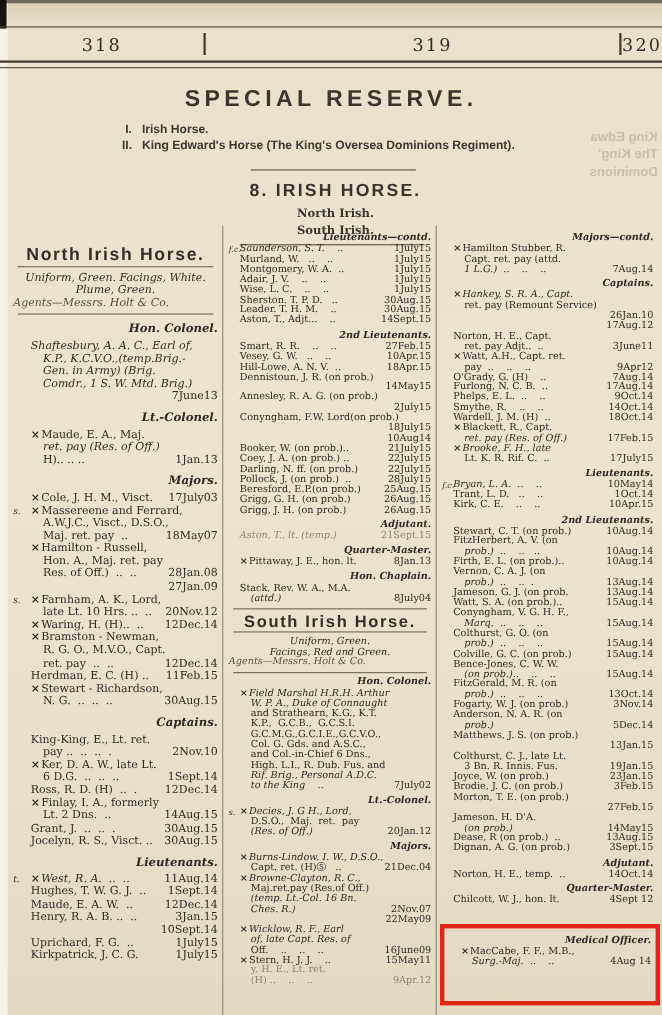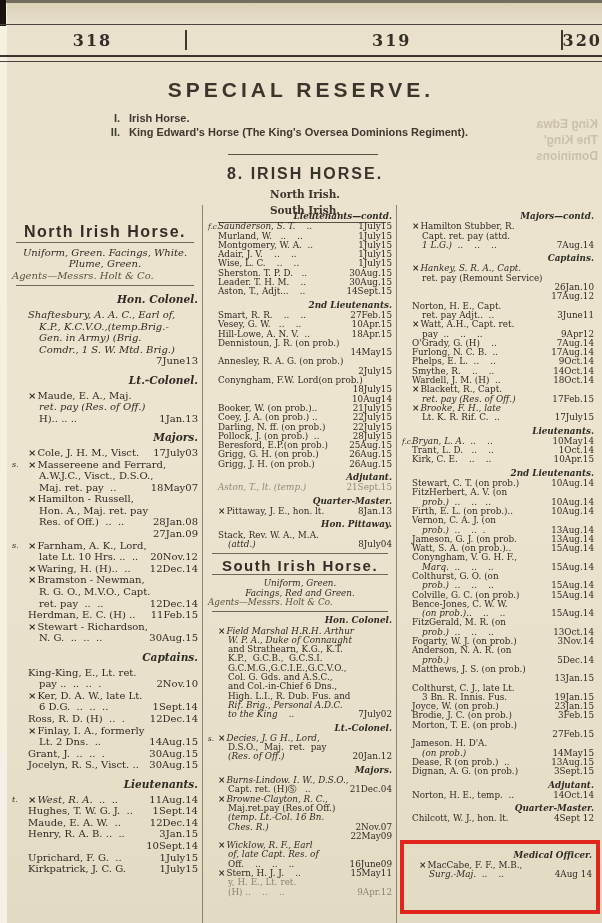--- a/index.html
+++ b/index.html
@@ -5,21 +5,21 @@
   html,body{margin:0;padding:0;background:#888;}
   .page{position:relative;width:602px;height:923px;overflow:hidden;
     background:linear-gradient(180deg,#d9cfb4 0,#e9e1cb 26px,#ece4cf 45%,#e7dfc9 80%,#e3dac2 100%);
     font-family:"DejaVu Serif",serif;color:#2e2b25;}
   .edge-left{position:absolute;left:0;top:0;width:7px;height:100%;background:#f4f0e3;}
   .edge-top{position:absolute;left:0;top:0;width:100%;height:3px;background:#1c1a16;opacity:.55;}
   .corner-mark{position:absolute;left:0;top:0;width:6px;height:26px;background:#17140f;}
   
   .pnum-row{position:absolute;left:0;top:24px;width:100%;height:30px;display:flex;align-items:center;
     border-top:1px solid #4a453a;}
-  .pnum-cell{display:flex;align-items:center;justify-content:center;font-weight:700;font-size:16px;
+  .pnum-cell{display:flex;align-items:center;justify-content:center;font-weight:400;font-size:16px;
     letter-spacing:2px;color:#33302a;}
   .pnum-cell:nth-child(1){width:185px;}
   .pnum-cell:nth-child(2){width:192px;}
   .pnum-cell:nth-child(3){flex:1;padding-left:36px;}
   .vbar{width:2px;height:20px;background:#3c382f;}
   .dbl-rule{position:absolute;left:0;top:55px;width:100%;border-top:2px solid #39352c;}
   .dbl-rule:after{content:"";display:block;margin-top:4px;border-top:1px solid #4a453a;}
   .main-title{position:absolute;left:0;top:78px;width:100%;text-align:center;
     font-family:"Liberation Sans",sans-serif;font-weight:700;font-size:21px;letter-spacing:4px;color:#3a362e;}
   .index{position:absolute;left:98px;top:112px;width:470px;
@@ -372,21 +372,21 @@
       <div class="rank-h">Adjutant.</div>
       <div class="line faded">
         <span class="t it">Aston, T., lt. (temp.)</span>
         <span class="d">21Sept.15</span>
       </div>
       <div class="rank-h">Quarter-Master.</div>
       <div class="line">
         <span class="t"><span class="x">×</span>Pittaway, J. E., hon. lt.</span>
         <span class="d">8Jan.13</span>
       </div>
-      <div class="rank-h">Hon. Pittaway.</div>
+      <div class="rank-h">Hon. Chaplain.</div>
       <div class="line">
         <span class="t">Stack, Rev. W. A., M.A.</span>
       </div>
       <div class="line ind">
         <span class="t it">(attd.)</span>
         <span class="d">8July04</span>
       </div>
       <div class="col-rule"></div>
       <div class="col-title">South Irish Horse.</div>
       <div class="col-rule"></div>

